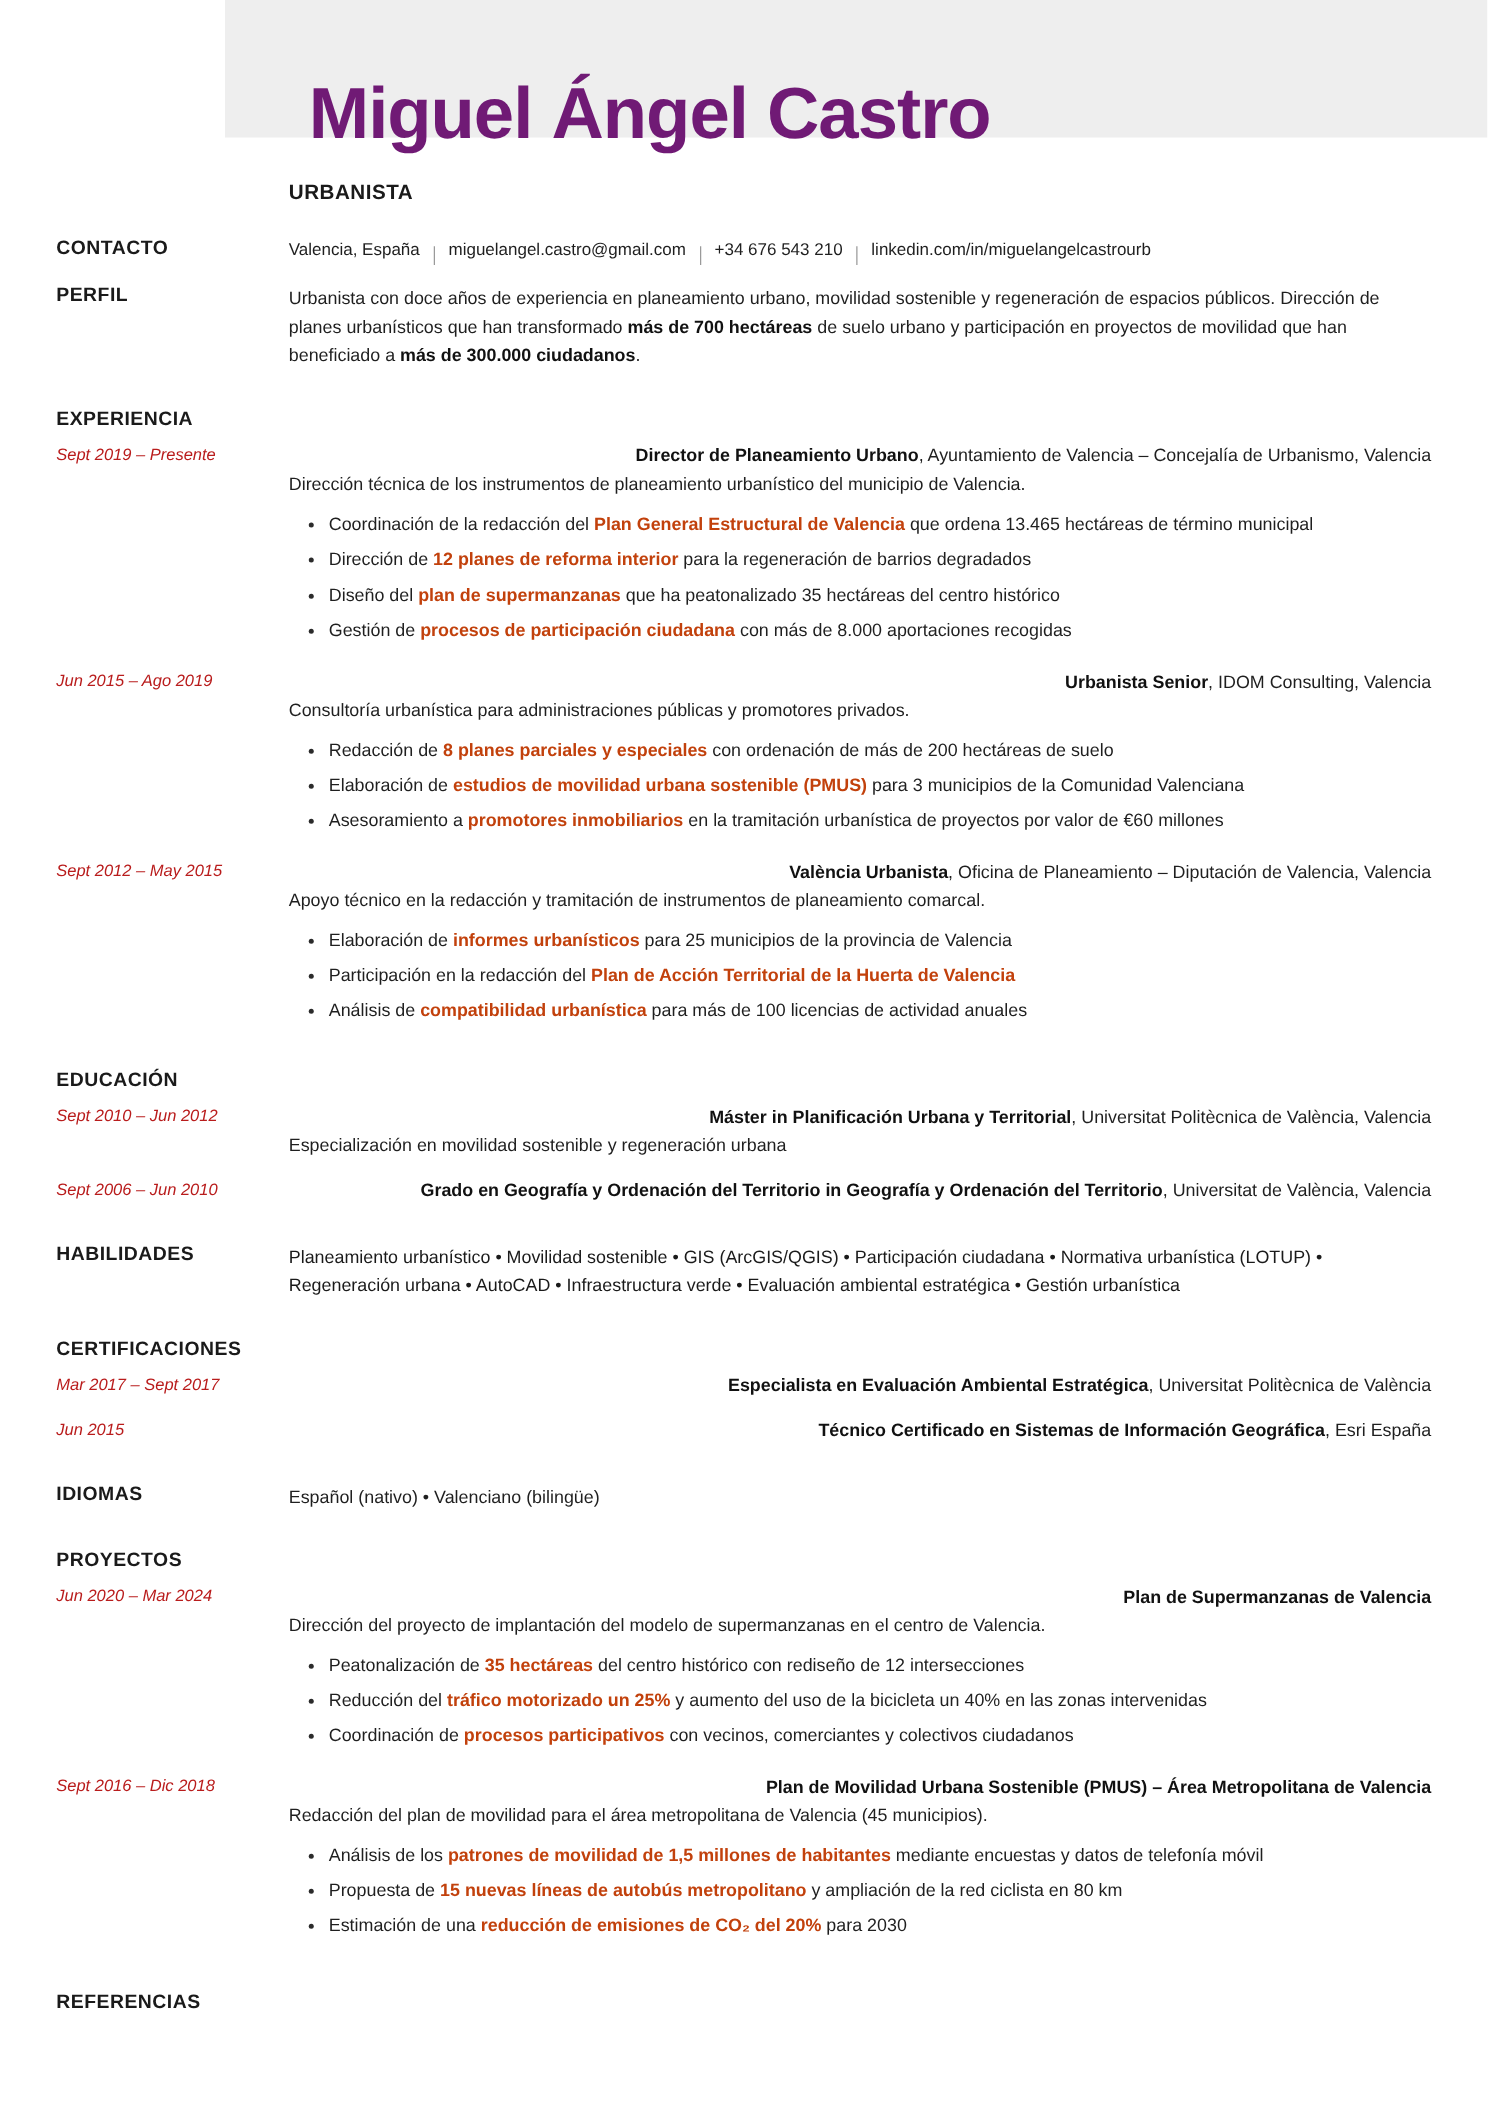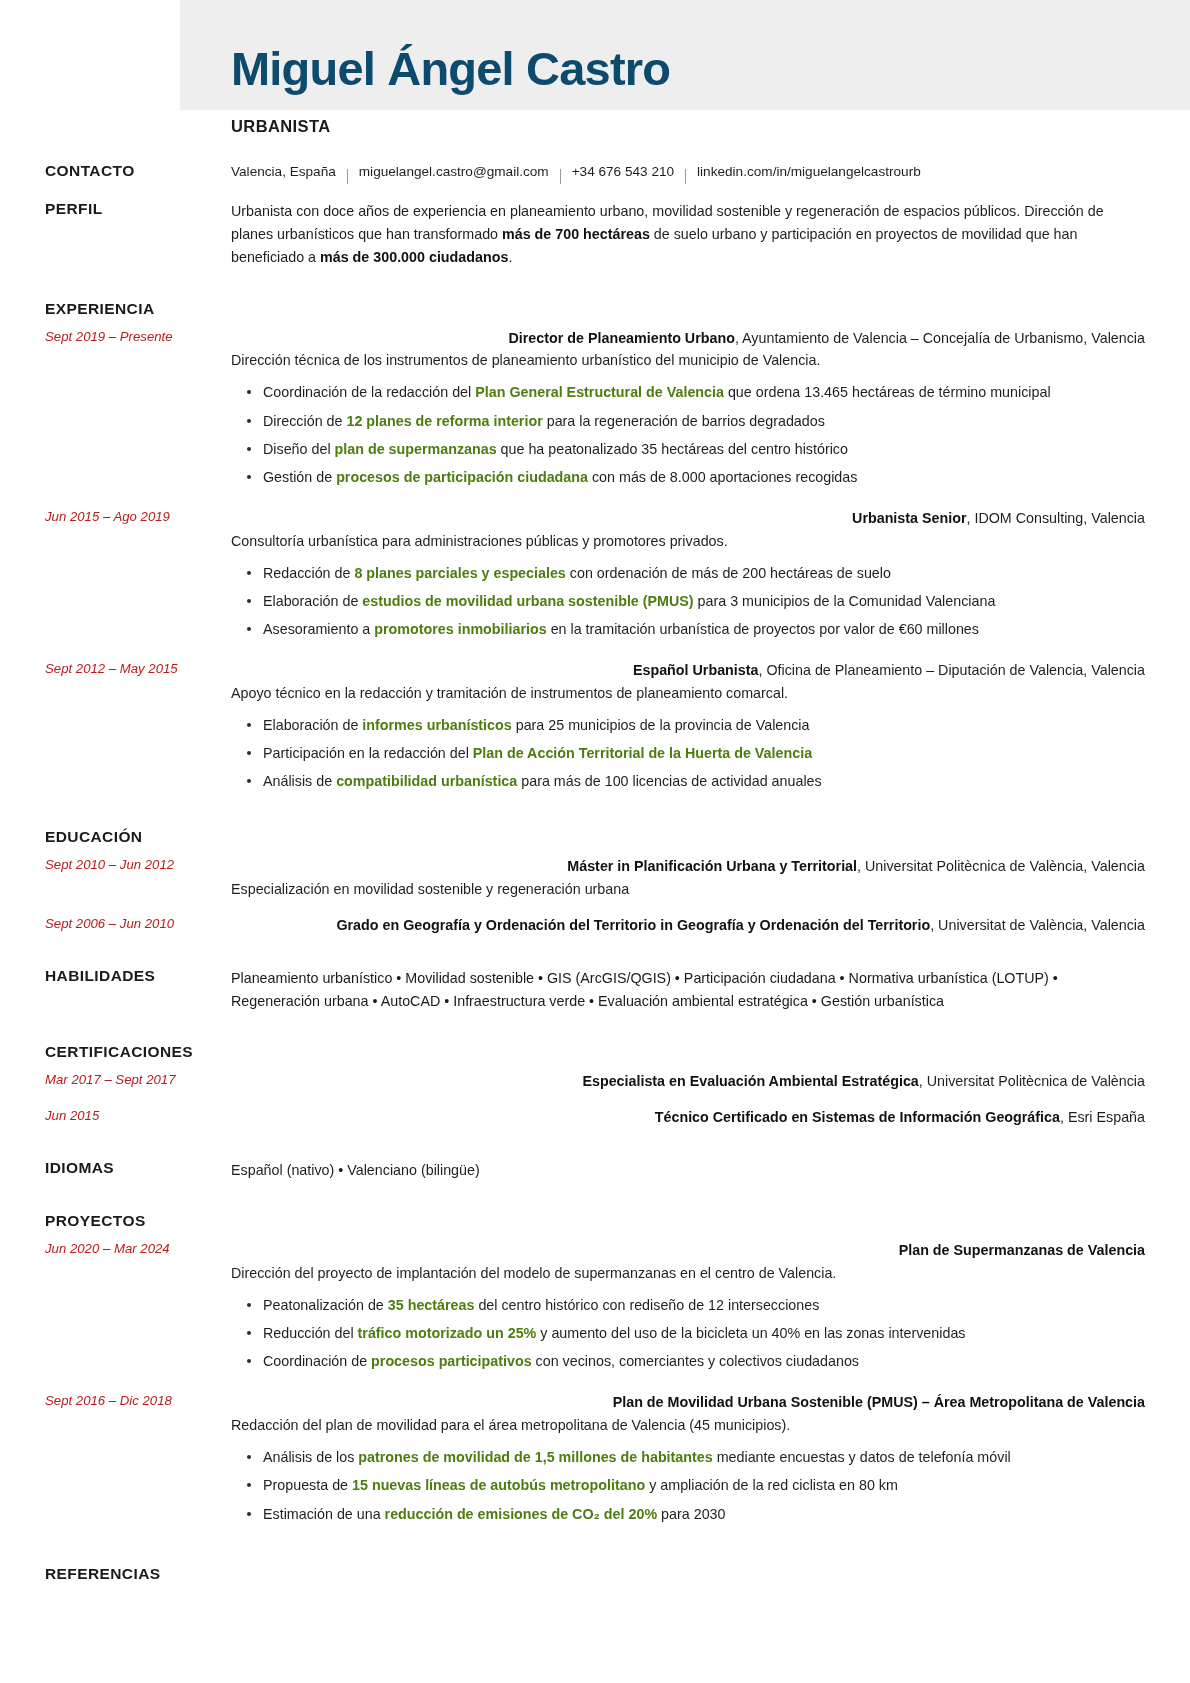--- a/index.html
+++ b/index.html
@@ -28,26 +28,26 @@
     position: relative;
     z-index: 1;
     padding: 0 45px 40px 45px;
   }
 
   .header {
     padding-top: 44px;
     padding-left: 186px;
   }
   .name {
-    font-size: 47px;
+    font-size: 58px;
     font-weight: 700;
     letter-spacing: -0.8px;
     line-height: 1.08;
-    color: #0c4a6e;
-    margin: 0;
+    color: #701a75;
+    margin: 16px;
   }
   .job-title {
     font-size: 16.5px;
     font-weight: 700;
     letter-spacing: 0.4px;
     margin-top: 22px;
     color: #1a1a1a;
   }
 
   
@@ -139,21 +139,21 @@
   }
   ul.bullets li::before {
     content: "";
     position: absolute;
     left: -14px;
     top: 9px;
     width: 4px; height: 4px;
     border-radius: 50%;
     background: #2b2b2b;
   }
-  ul.bullets li b { font-weight: 700; color: #4d7c0f; }
+  ul.bullets li b { font-weight: 700; color: #c2410c; }
 
   .skills-text { font-size: 14.3px; line-height: 1.62; }
 </style>
 </head>
 <body>
 
 <div class="header-band"></div>
 
 <div class="page">
 
@@ -222,21 +222,21 @@
             <li>Elaboración de <b>estudios de movilidad urbana sostenible (PMUS)</b> para 3 municipios de la Comunidad Valenciana</li>
             <li>Asesoramiento a <b>promotores inmobiliarios</b> en la tramitación urbanística de proyectos por valor de €60 millones</li>
           </ul>
         </div>
       </div>
       <div class="row entry-row">
         <div class="label-col">
           <div class="date-label">Sept 2012 – May 2015</div>
         </div>
         <div class="content-col">
-          <div class="entry-title"><span class="bold">Español Urbanista</span>, Oficina de Planeamiento – Diputación de Valencia, Valencia</div>
+          <div class="entry-title"><span class="bold">València Urbanista</span>, Oficina de Planeamiento – Diputación de Valencia, Valencia</div>
           <div class="entry-sub">Apoyo técnico en la redacción y tramitación de instrumentos de planeamiento comarcal.</div>
           <ul class="bullets">
             <li>Elaboración de <b>informes urbanísticos</b> para 25 municipios de la provincia de Valencia</li>
             <li>Participación en la redacción del <b>Plan de Acción Territorial de la Huerta de Valencia</b></li>
             <li>Análisis de <b>compatibilidad urbanística</b> para más de 100 licencias de actividad anuales</li>
           </ul>
         </div>
       </div>
     </div>
 

